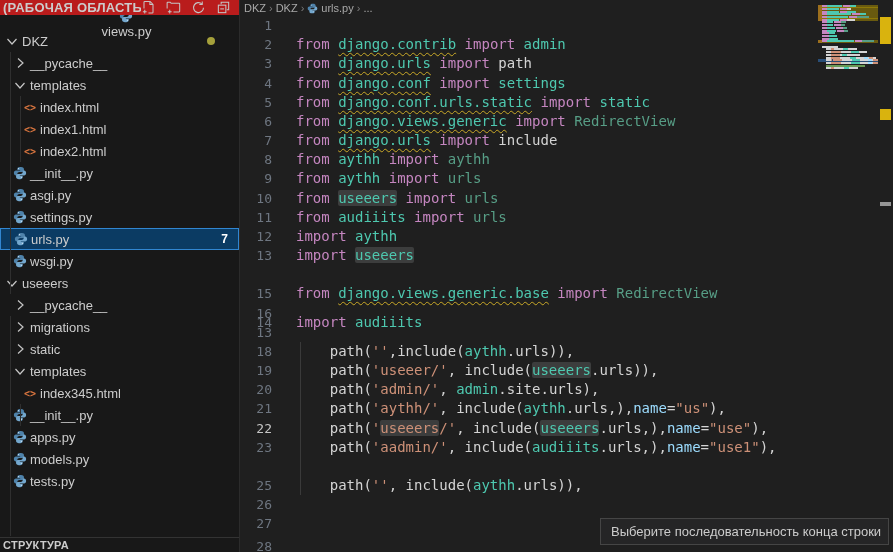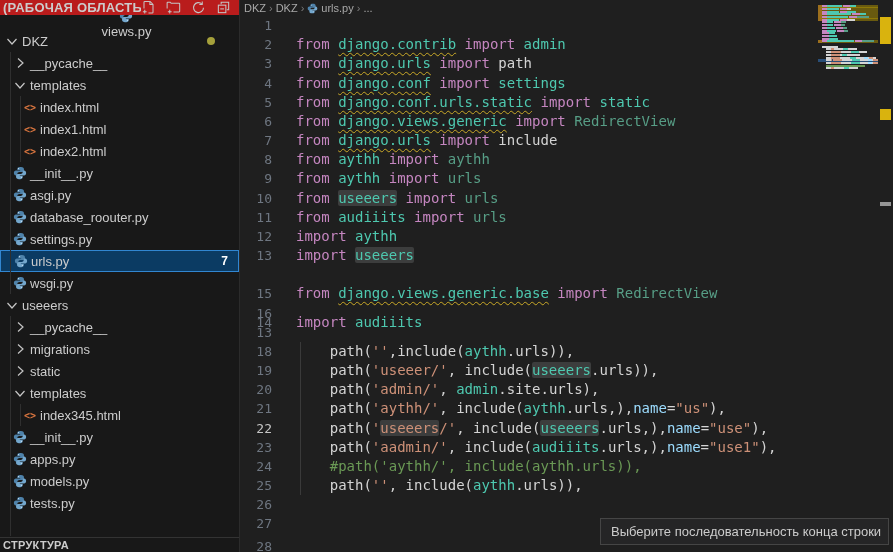--- a/index.html
+++ b/index.html
@@ -148,31 +148,20 @@
       </div>
       <div class="trow" style="padding-left: 12px;">
         <span class="ficon">
           <svg width="14" height="14" viewBox="0 0 16 16">
  <path fill="#4e82aa" d="M7.9 1C6 1 4.9 1.9 4.9 3.4v1.2h3.3v.5H3.4C1.9 5.1 1 6.3 1 8s.9 2.9 2.4 2.9h1.5V9.2c0-1.3 1.1-2.3 2.4-2.3h3.3c1.1 0 1.9-.9 1.9-2V3.4C12.5 1.9 10.9 1 9.2 1z"></path>
  <path fill="#73a7cd" d="M8.1 15c1.9 0 3-.9 3-2.4v-1.2H7.8v-.5h4.8c1.5 0 2.4-1.2 2.4-2.9s-.9-2.9-2.4-2.9h-1.5v1.7c0 1.3-1.1 2.3-2.4 2.3H5.4c-1.1 0-1.9.9-1.9 2v1.5C3.5 14.1 5.1 15 6.8 15z"></path>
  <circle cx="6.4" cy="3.1" r=".7" fill="#cfe3f2"></circle>
             <circle cx="9.6" cy="12.9" r=".7" fill="#cfe3f2"></circle>
           </svg>
         </span>
-        <span class="lbl">database_roouter.py</span>
-      </div>
-      <div class="trow" style="padding-left: 12px;">
-        <span class="ficon">
-          <svg width="14" height="14" viewBox="0 0 16 16">
- <path fill="#4e82aa" d="M7.9 1C6 1 4.9 1.9 4.9 3.4v1.2h3.3v.5H3.4C1.9 5.1 1 6.3 1 8s.9 2.9 2.4 2.9h1.5V9.2c0-1.3 1.1-2.3 2.4-2.3h3.3c1.1 0 1.9-.9 1.9-2V3.4C12.5 1.9 10.9 1 9.2 1z"></path>
- <path fill="#73a7cd" d="M8.1 15c1.9 0 3-.9 3-2.4v-1.2H7.8v-.5h4.8c1.5 0 2.4-1.2 2.4-2.9s-.9-2.9-2.4-2.9h-1.5v1.7c0 1.3-1.1 2.3-2.4 2.3H5.4c-1.1 0-1.9.9-1.9 2v1.5C3.5 14.1 5.1 15 6.8 15z"></path>
- <circle cx="6.4" cy="3.1" r=".7" fill="#cfe3f2"></circle>
-            <circle cx="9.6" cy="12.9" r=".7" fill="#cfe3f2"></circle>
-          </svg>
-        </span>
         <span class="lbl">settings.py</span>
       </div>
       <div class="trow selected" style="padding-left: 12px;">
         <span class="ficon">
           <svg width="14" height="14" viewBox="0 0 16 16">
  <path fill="#4e82aa" d="M7.9 1C6 1 4.9 1.9 4.9 3.4v1.2h3.3v.5H3.4C1.9 5.1 1 6.3 1 8s.9 2.9 2.4 2.9h1.5V9.2c0-1.3 1.1-2.3 2.4-2.3h3.3c1.1 0 1.9-.9 1.9-2V3.4C12.5 1.9 10.9 1 9.2 1z"></path>
  <path fill="#73a7cd" d="M8.1 15c1.9 0 3-.9 3-2.4v-1.2H7.8v-.5h4.8c1.5 0 2.4-1.2 2.4-2.9s-.9-2.9-2.4-2.9h-1.5v1.7c0 1.3-1.1 2.3-2.4 2.3H5.4c-1.1 0-1.9.9-1.9 2v1.5C3.5 14.1 5.1 15 6.8 15z"></path>
  <circle cx="6.4" cy="3.1" r=".7" fill="#cfe3f2"></circle>
             <circle cx="9.6" cy="12.9" r=".7" fill="#cfe3f2"></circle>
           </svg>
@@ -361,21 +350,20 @@
       <div class="cl" style="top: 265.21px; margin-top: 48px;"><span class="num">14</span><span class="codetxt"><span class="tk" style="color: rgb(197, 134, 192);">import </span><span class="tk" style="color: rgb(78, 201, 176);">audiiits</span></span></div>
       <div class="cl" style="top: 284.38px;"><span class="num">15</span><span class="codetxt"><span class="tk" style="color: rgb(197, 134, 192);">from </span><span class="tk sq" style="color: rgb(78, 201, 176); text-decoration-color: rgb(201, 169, 39);">django.views.generic.base</span><span class="tk" style="color: rgb(197, 134, 192);"> import </span><span class="tk" style="color: rgb(87, 158, 134);">RedirectView</span></span></div>
       <div class="cl" style="top: 303.55px;"><span class="num">16</span><span class="codetxt"></span></div>
       <div class="cl" style="top: 322.72px;"><span class="num">13</span></div>
       <div class="cl" style="top: 341.89px;"><span class="num">18</span><span class="codetxt"><span class="tk" style="color: rgb(212, 212, 212);">    path(</span><span class="tk" style="color: rgb(206, 145, 120);">''</span><span class="tk" style="color: rgb(212, 212, 212);">,include(</span><span class="tk" style="color: rgb(78, 201, 176);">aythh</span><span class="tk" style="color: rgb(212, 212, 212);">.urls)),</span></span></div>
       <div class="cl" style="top: 361.06px;"><span class="num">19</span><span class="codetxt"><span class="tk" style="color: rgb(212, 212, 212);">    path(</span><span class="tk" style="color: rgb(206, 145, 120);">'useeer/'</span><span class="tk" style="color: rgb(212, 212, 212);">, include(</span><span class="tk hl" style="color: rgb(78, 201, 176);">useeers</span><span class="tk" style="color: rgb(212, 212, 212);">.urls)),</span></span></div>
       <div class="cl" style="top: 380.23px;"><span class="num">20</span><span class="codetxt"><span class="tk" style="color: rgb(212, 212, 212);">    path(</span><span class="tk" style="color: rgb(206, 145, 120);">'admin/'</span><span class="tk" style="color: rgb(212, 212, 212);">, </span><span class="tk" style="color: rgb(78, 201, 176);">admin</span><span class="tk" style="color: rgb(212, 212, 212);">.site.urls),</span></span></div>
       <div class="cl" style="top: 399.4px;"><span class="num">21</span><span class="codetxt"><span class="tk" style="color: rgb(212, 212, 212);">    path(</span><span class="tk" style="color: rgb(206, 145, 120);">'aythh/'</span><span class="tk" style="color: rgb(212, 212, 212);">, include(</span><span class="tk" style="color: rgb(78, 201, 176);">aythh</span><span class="tk" style="color: rgb(212, 212, 212);">.urls,),</span><span class="tk" style="color: rgb(156, 220, 254);">name</span><span class="tk" style="color: rgb(212, 212, 212);">=</span><span class="tk" style="color: rgb(206, 145, 120);">"us"</span><span class="tk" style="color: rgb(212, 212, 212);">),</span></span></div>
       <div class="cl active" style="top: 418.57px;"><span class="num">22</span><span class="codetxt"><span class="tk" style="color: rgb(212, 212, 212);">    path(</span><span class="tk" style="color: rgb(206, 145, 120);">'</span><span class="tk hl" style="color: rgb(206, 145, 120);">useeers</span><span class="tk" style="color: rgb(206, 145, 120);">/'</span><span class="tk" style="color: rgb(212, 212, 212);">, include(</span><span class="tk hl" style="color: rgb(78, 201, 176);">useeers</span><span class="tk" style="color: rgb(212, 212, 212);">.urls,),</span><span class="tk" style="color: rgb(156, 220, 254);">name</span><span class="tk" style="color: rgb(212, 212, 212);">=</span><span class="tk" style="color: rgb(206, 145, 120);">"use"</span><span class="tk" style="color: rgb(212, 212, 212);">),</span></span></div>
       <div class="cl" style="top: 437.74px;"><span class="num">23</span><span class="codetxt"><span class="tk" style="color: rgb(212, 212, 212);">    path(</span><span class="tk" style="color: rgb(206, 145, 120);">'aadmin/'</span><span class="tk" style="color: rgb(212, 212, 212);">, include(</span><span class="tk" style="color: rgb(78, 201, 176);">audiiits</span><span class="tk" style="color: rgb(212, 212, 212);">.urls,),</span><span class="tk" style="color: rgb(156, 220, 254);">name</span><span class="tk" style="color: rgb(212, 212, 212);">=</span><span class="tk" style="color: rgb(206, 145, 120);">"use1"</span><span class="tk" style="color: rgb(212, 212, 212);">),</span></span></div>
-      <div class="cl" style="top: 456.91px;"><span class="num">24</span><span class="codetxt"><span class="tk" style="color: rgb(106, 153, 85);">    #path('aythh/', include(aythh.urls)),</span></span></div>
       <div class="cl" style="top: 476.08px;"><span class="num">25</span><span class="codetxt"><span class="tk" style="color: rgb(212, 212, 212);">    path(</span><span class="tk" style="color: rgb(206, 145, 120);">''</span><span class="tk" style="color: rgb(212, 212, 212);">, include(</span><span class="tk" style="color: rgb(78, 201, 176);">aythh</span><span class="tk" style="color: rgb(212, 212, 212);">.urls)),</span></span></div>
       <div class="cl" style="top: 495.25px;"><span class="num">26</span><span class="codetxt"></span></div>
       <div class="cl" style="top: 514.42px;"><span class="num">27</span><span class="codetxt"></span></div>
       <div class="cl" style="top: 537px;"><span class="num">28</span><span class="codetxt"></span></div>
       <div class="iguide" style="left: 60px; top: 341.89px; height: 153.36px;"></div>
     </div>
   <div id="minimap">
       <div class="mrow" style="top: 2px;"></div>
       <div class="mrow" style="top: 4.7px; background: rgba(180, 150, 0, 0.5);">
         <span style="position: absolute; left: 0px; top: 0px; width: 4px; height: 3px; background: rgb(156, 111, 29);"></span>

